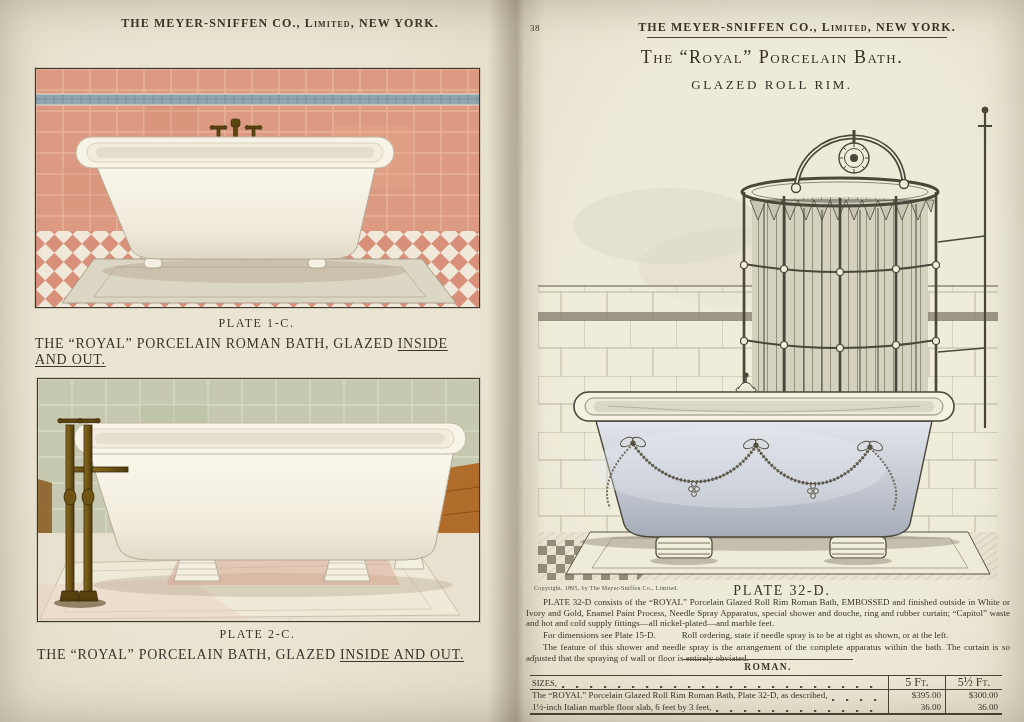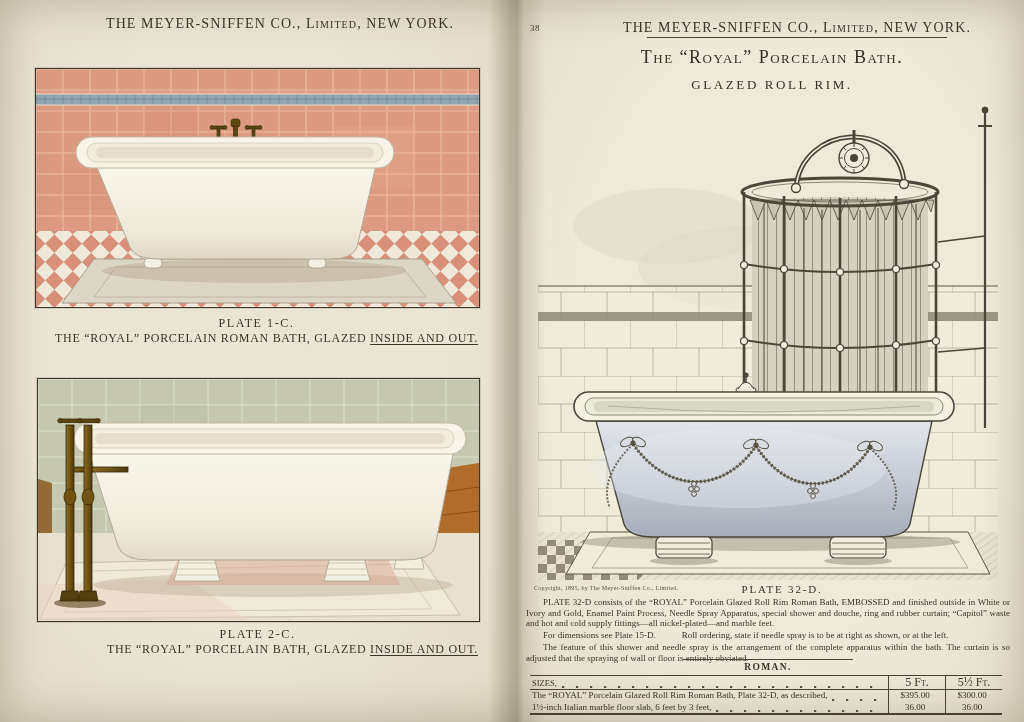--- a/index.html
+++ b/index.html
@@ -6,52 +6,52 @@
   .scan{position:relative;width:1024px;height:722px;overflow:hidden;
         font-family:"Liberation Serif","DejaVu Serif",serif;color:#35302a;}
   .scan::after{content:"";position:absolute;inset:0;pointer-events:none;
         box-shadow:inset 0 0 46px rgba(60,50,30,.28);z-index:9;}
   .page{position:absolute;top:0;height:722px;}
   .page-left{left:0;width:512px;background:radial-gradient(ellipse at 46% 45%,#eae5d2 55%,#e0dac5 100%);}
   .page-right{left:512px;width:512px;background:radial-gradient(ellipse at 55% 45%,#eeead8 55%,#e3ddc8 100%);}
   .gutter{position:absolute;left:488px;top:0;width:58px;height:722px;z-index:5;pointer-events:none;
         background:linear-gradient(90deg,rgba(74,62,40,0) 0%,rgba(74,62,40,.30) 42%,rgba(74,62,40,.34) 50%,rgba(74,62,40,.14) 62%,rgba(74,62,40,0) 100%);}
   .abs{position:absolute;}
-  .pg-header{font-size:14px;font-weight:normal;letter-spacing:1.1px;text-align:center;
+  .pg-header{font-size:12px;font-weight:bold;letter-spacing:1.1px;text-align:center;
         font-variant:small-caps;color:#3a342a;}
   .frame{position:absolute;border:1.3px solid #3e382c;background:#efead9;box-shadow:0 0 0 1px rgba(62,56,44,.15);}
   .frame svg{display:block;}
   .plate-label{font-size:12px;letter-spacing:1.6px;text-align:center;color:#3a342a;}
-  .plate-caption{font-size:12px;letter-spacing:.7px;text-align:right;color:#3a342a;}
+  .plate-caption{font-size:14px;letter-spacing:.7px;text-align:left;color:#3a342a;margin-top:5px;}
   .cap-ul{text-decoration:underline;text-underline-offset:2px;}
   .pagenum{font-size:9px;letter-spacing:.5px;color:#3a342a;}
   .hdr-rule{border-top:1px solid #4a4436;}
   .title{font-size:18px;letter-spacing:1.5px;text-align:center;font-variant:small-caps;color:#352f26;}
   .subtitle{font-size:13px;letter-spacing:2.6px;text-align:center;color:#352f26;}
   .copyright{font-size:6px;letter-spacing:.3px;color:#55503f;}
-  .plate32{font-size:11px;letter-spacing:1.8px;color:#3a342a;text-align:center;}
+  .plate32{font-size:14px;letter-spacing:1.8px;color:#3a342a;text-align:center;}
   .bodytext{font-size:9px;line-height:10.7px;text-align:justify;color:#3a342a;}
   .bodytext p{margin:0 0 1px 0;}
   .indent{text-indent:17px;}
   .gap-left{margin-left:26px;}
   .prices-rule{width:170px;margin:0 auto;border-top:1px solid #4a4436;}
   .prices-head{font-size:9.5px;font-weight:bold;letter-spacing:1.4px;text-align:center;color:#3a342a;}
   .tbl{border-top:1.2px solid #4a4436;border-bottom:2.2px solid #4a4436;font-size:9px;color:#3a342a;}
   .tbl-head{display:flex;align-items:stretch;border-bottom:1px solid #4a4436;height:13px;}
   .tbl-body{display:flex;align-items:stretch;}
   .col-desc{flex:1;min-width:0;padding-left:2px;}
   .col-price{width:56px;border-left:1px solid #4a4436;display:flex;flex-direction:column;justify-content:flex-end;}
   .col-price-head{width:56px;border-left:1px solid #4a4436;text-align:center;font-variant:small-caps;
         font-size:12px;display:flex;align-items:center;justify-content:center;}
   .desc-line{display:flex;align-items:baseline;line-height:11.5px;white-space:nowrap;}
   .desc-line .txt{overflow:hidden;text-overflow:clip;}
   .leader{flex:1 1 auto;height:8px;margin:0 5px;align-self:flex-end;
         background-image:radial-gradient(circle at 1.2px 6px,#55503f 1px,transparent 1.5px);
         background-size:14px 8px;background-repeat:repeat-x;}
-  .price-line{text-align:center;padding-right:4px;line-height:11.5px;}
+  .price-line{text-align:right;padding-right:4px;line-height:11.5px;}
   .sizes-label{font-variant:small-caps;font-size:8.5px;align-self:flex-end;line-height:12px;}
 </style>
 </head>
 <body>
 
 <div class="scan">
 
   <div class="page page-left">
 
     <div class="abs pg-header" style="left:90px;top:16px;width:380px;">THE MEYER-SNIFFEN CO., Limited, NEW YORK.</div>

